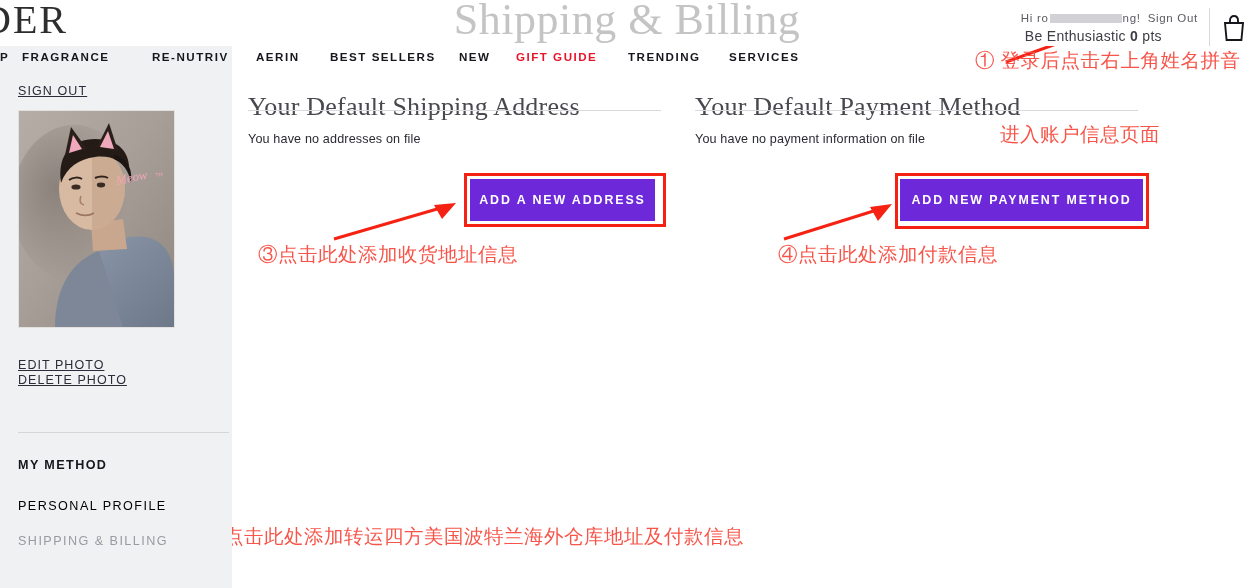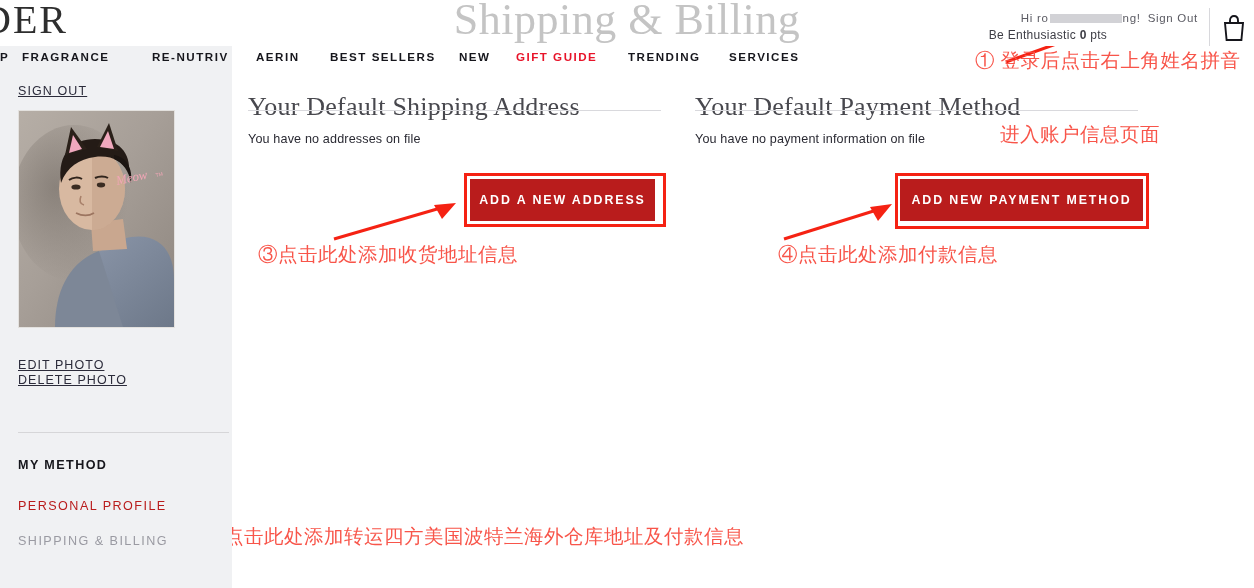--- a/index.html
+++ b/index.html
@@ -93,21 +93,21 @@
   #account-nav .nav-title {
     font-size: 12.6px;
     font-weight: bold;
     letter-spacing: 1.4px;
     color: #16161c;
     margin-bottom: 27px;
   }
   #account-nav .nav-item {
     font-size: 12.6px;
     letter-spacing: 1.45px;
-    color: #b91c1c;
+    color: #000000;
     margin-bottom: 21px;
     cursor: pointer;
     display: block;
     position: relative;
   }
   #account-nav .nav-item.active {
     color: #9a9aa2;
   }
 
   
@@ -181,24 +181,24 @@
   }
   #sign-out-link {
     color: #5b5b63;
     text-decoration: none;
     cursor: pointer;
     font-size: 11.5px;
     letter-spacing: 0.7px;
   }
   #points-row {
     margin-top: 4px;
-    font-size: 12px;
+    font-size: 14px;
     letter-spacing: 0.3px;
     color: #3d3d45;
-    text-align: left;
+    text-align: center;
   }
   #points-row b { font-weight: bold; }
 
   #bag-divider {
     position: absolute;
     right: 44px;
     top: 8px;
     width: 1px;
     height: 38px;
     background: #d8d8dc;
@@ -252,21 +252,21 @@
   }
   .col-empty {
     position: absolute;
     font-size: 12.6px;
     color: #2a2a33;
     letter-spacing: 0.15px;
     white-space: nowrap;
   }
   .cta-button {
     position: absolute;
-    background: #b91c1c;
+    background: #6d28d9;
     color: #ffffff;
     font-size: 12.4px;
     font-weight: bold;
     letter-spacing: 1.9px;
     height: 42px;
     line-height: 42px;
     text-align: center;
     cursor: pointer;
     border: 0;
     font-family: "Liberation Sans", sans-serif;

